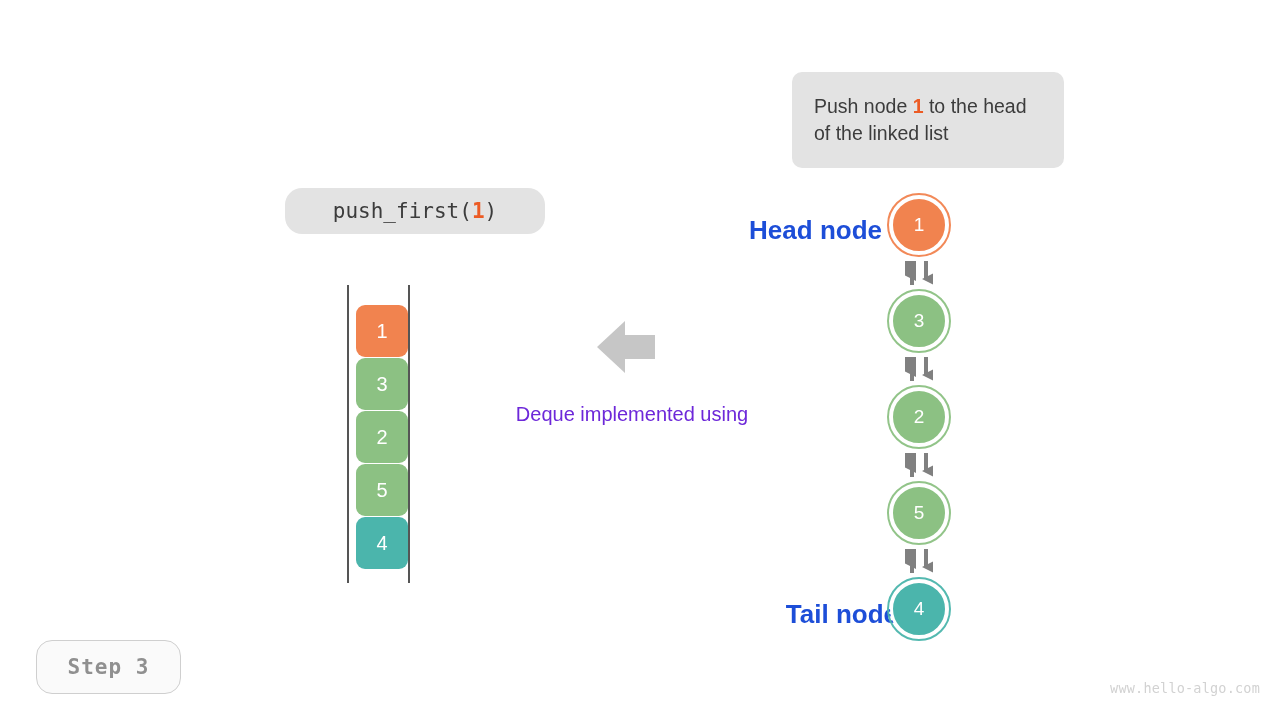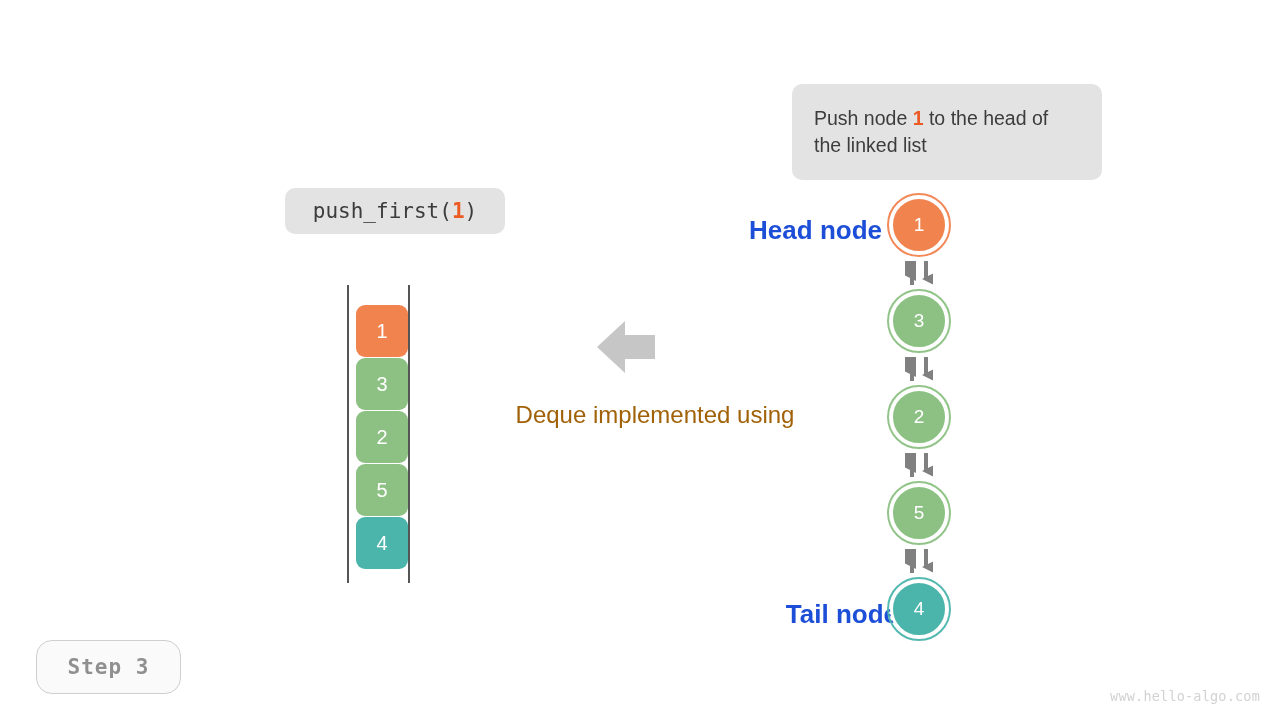--- a/index.html
+++ b/index.html
@@ -27,44 +27,44 @@
     display: flex;
     align-items: center;
     justify-content: center;
     box-sizing: border-box;
   }
 
   
   #callout {
     left: 792px;
     top: 72px;
-    width: 310px;
+    width: 272px;
     height: 96px;
     padding: 0 22px;
     justify-content: flex-start;
-    margin-top: 12px;
   }
   #callout .callout-text {
     font-size: 19.5px;
     line-height: 27px;
     color: #3c3c3c;
     font-family: "Liberation Sans", sans-serif;
     text-align: left;
   }
   .hl {
     color: #ec5b24;
     font-weight: bold;
   }
 
   
   #op-badge {
     left: 285px;
     top: 188px;
-    width: 220px;
+    width: 260px;
     height: 46px;
+    border-radius: 17px;
   }
   #op-badge .op-text {
     font-family: "DejaVu Sans Mono", monospace;
     font-size: 21px;
     color: #3c3c3c;
     letter-spacing: 0px;
     white-space: pre;
   }
 
   
@@ -83,21 +83,21 @@
     font-weight: bold;
     color: #909090;
     letter-spacing: 1px;
     white-space: pre;
   }
 
   
   #watermark {
     position: absolute;
     right: 20px;
-    bottom: 16px;
+    bottom: 24px;
     font-family: "DejaVu Sans Mono", monospace;
     font-size: 13.5px;
     color: #d2d2d2;
     letter-spacing: 0.2px;
   }
 
   
   #array-wrap {
     position: absolute;
     left: 340px;
@@ -139,27 +139,27 @@
     position: absolute;
     left: 597px;
     top: 321px;
     width: 58px;
     height: 52px;
   }
 
   
   #caption {
     position: absolute;
-    left: 455px;
+    left: 432px;
     top: 400px;
     width: 400px;
     text-align: center;
-    font-size: 24px;
+    font-size: 20px;
     line-height: 29px;
-    color: #a16207;
+    color: #6d28d9;
   }
 
   
   #linked-list {
     position: absolute;
     left: 700px;
     top: 190px;
     width: 330px;
     height: 460px;
   }

